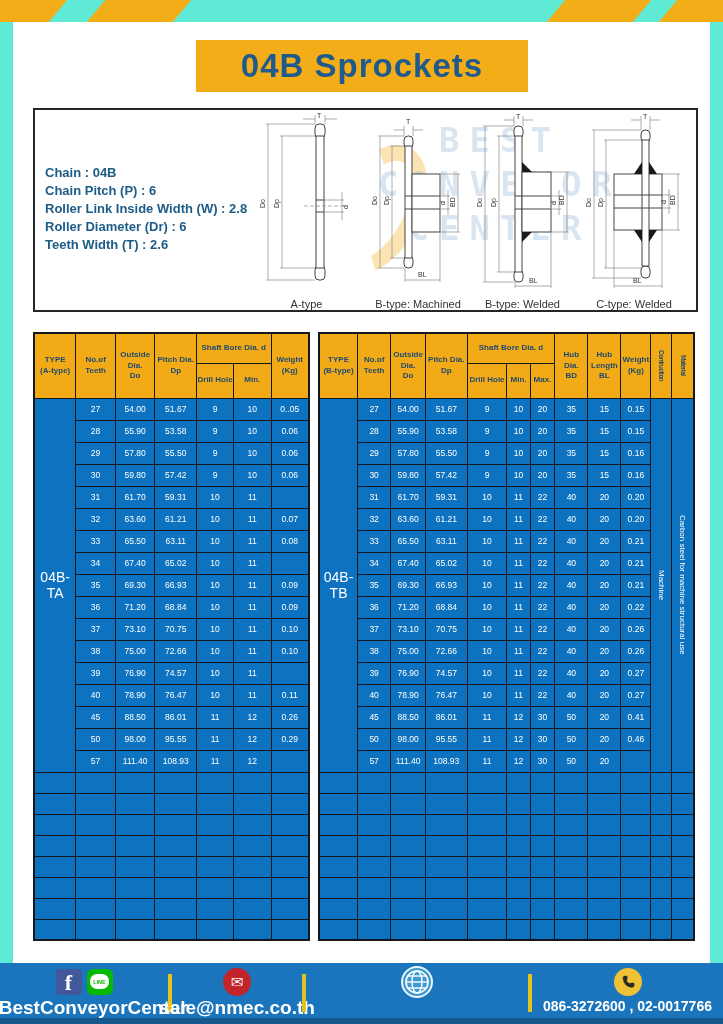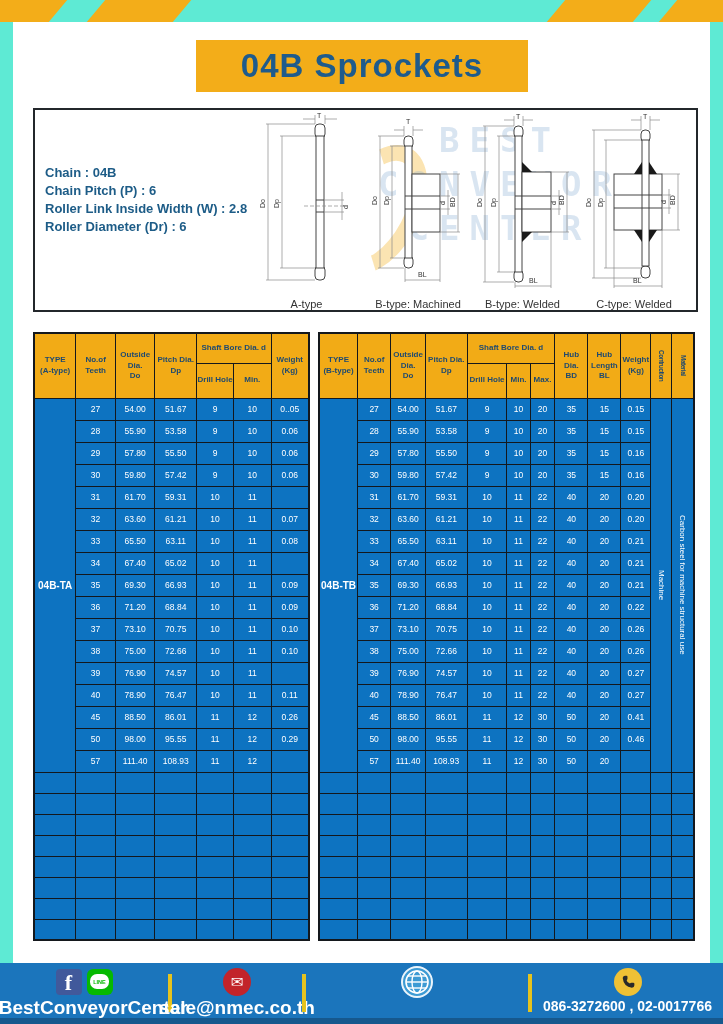--- a/index.html
+++ b/index.html
@@ -33,21 +33,21 @@
   .pl{stroke:#454545;stroke-width:1;fill:#ffffff;}
   .weld{fill:#1a1a1a;}
   
   .tblwrap{position:absolute;top:332px;}
   .tbl-a{left:33px;width:277px;}
   .tbl-b{left:318px;width:377px;}
   table{width:100%;border-collapse:collapse;table-layout:fixed;border:2px solid #14181d;}
   th,td{border:1px solid #14181d;padding:0;overflow:hidden;}
   thead th{background:#f2ab16;color:#1f4a70;font-size:8px;font-weight:bold;line-height:1.3;text-align:center;}
   tbody td{background:#0d73c1;color:#ffffff;font-size:8.5px;text-align:center;vertical-align:middle;}
-  td.type-cell{font-size:10px;font-weight:bold;}
+  td.type-cell{font-size:14px;font-weight:normal;}
   .vtext{writing-mode:vertical-rl;margin:0 auto;white-space:nowrap;}
   th .vtext{font-size:6.5px;letter-spacing:-0.5px;}
   td .vtext{font-size:8px;}
   
   .footer{position:absolute;left:0;top:963px;width:723px;height:61px;background:#1b75bc;}
   .footer .bottom-strip{position:absolute;left:0;bottom:0;width:100%;height:6px;background:rgba(15,35,55,0.35);}
   .fsec{position:absolute;top:4px;height:52px;display:flex;flex-direction:column;align-items:center;justify-content:flex-start;}
   .fsec .icons{height:30px;display:flex;align-items:center;gap:5px;}
   .fsec .ftext{color:#fff;font-weight:bold;font-size:19px;white-space:nowrap;margin-top:1px;}
   .fdiv{position:absolute;top:11px;width:4px;height:38px;background:#e5c31f;}
@@ -86,20 +86,21 @@
       <div>BEST</div>
       <div>CONVEYOR</div>
       <div>CENTER</div>
     </div>
 
     <div class="specs">
       <div>Chain  : 04B</div>
       <div>Chain Pitch (P)  :  6</div>
       <div>Roller Link Inside Width (W)  :  2.8</div>
       <div>Roller Diameter (Dr)  : 6</div>
+      <div>Teeth Width (T)  :  2.6</div>
     </div>
 
     <div class="fig" style="left:219px;width:105px;">
       <svg width="105" height="180" viewBox="0 0 105 180">
         <line class="dl" x1="61" y1="12" x2="61" y2="3"></line>
           <line class="dl" x1="71" y1="12" x2="71" y2="3"></line>
         <line class="dl" x1="49" y1="7" x2="61" y2="7"></line>
           <line class="dl" x1="71" y1="7" x2="83" y2="7"></line>
         <text class="dim" x="63" y="6">T</text>
         <line class="dl" x1="61" y1="12" x2="12" y2="12"></line>

